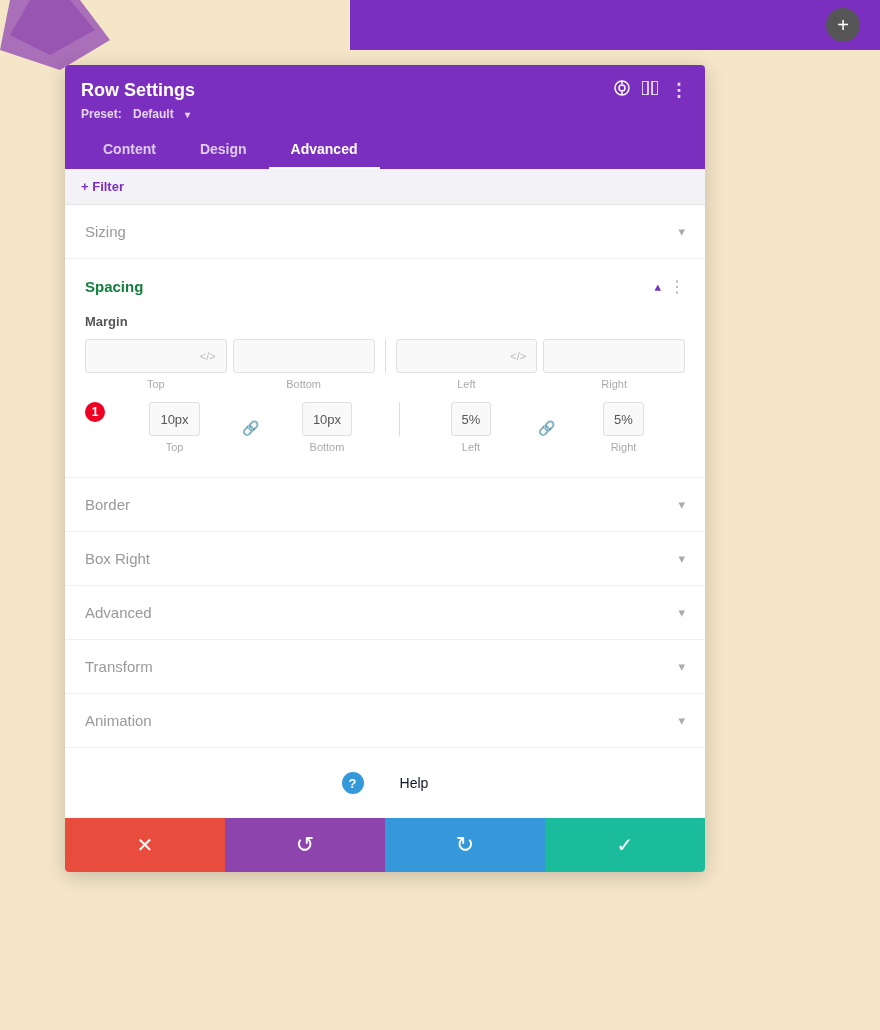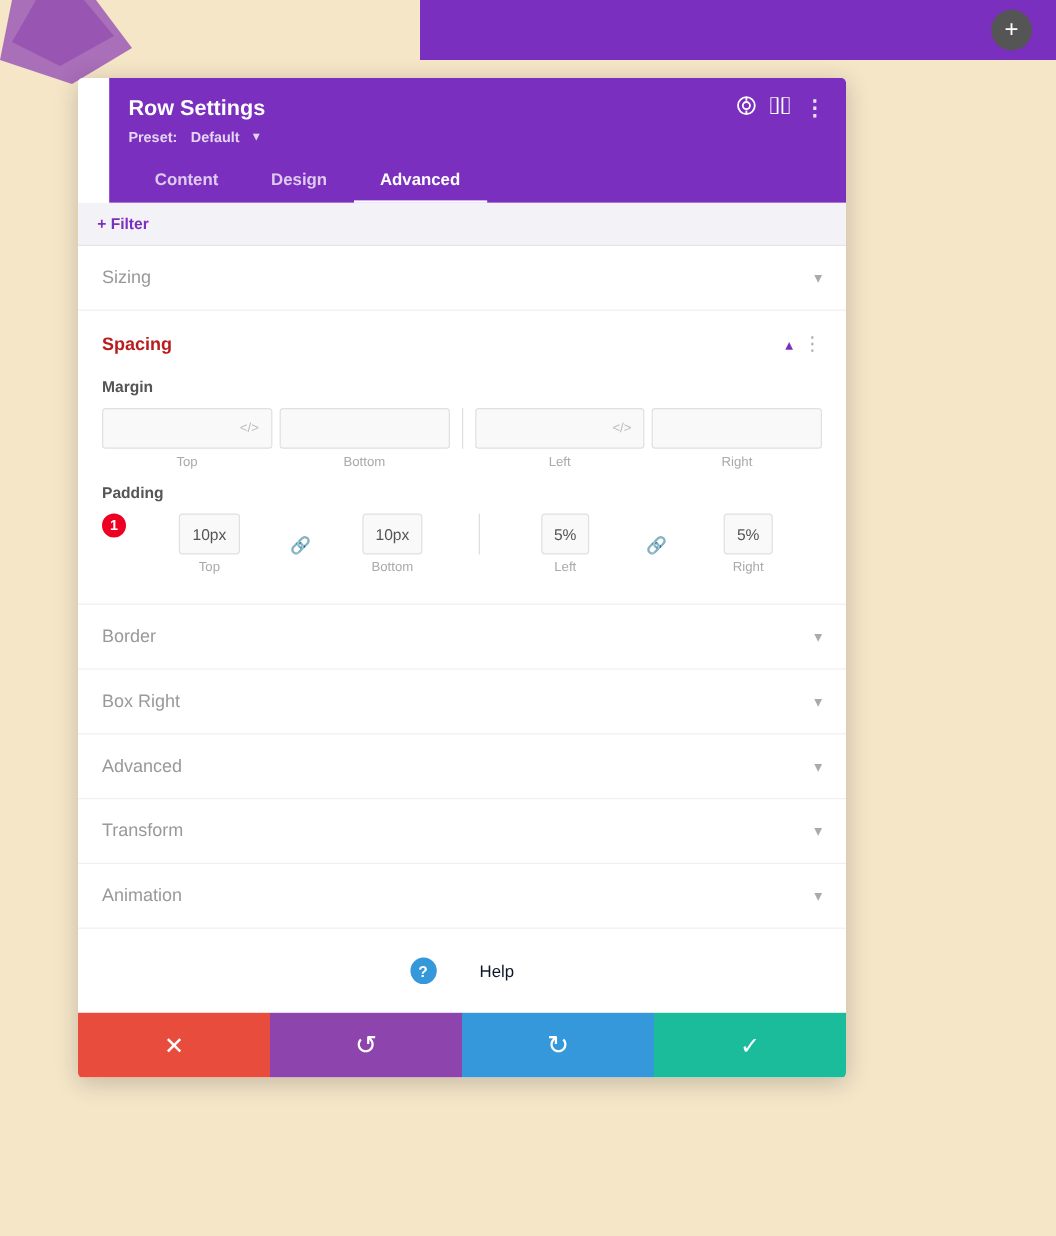--- a/index.html
+++ b/index.html
@@ -60,21 +60,20 @@
       border-radius: 4px;
       overflow: hidden;
       box-shadow: 0 4px 20px rgba(0,0,0,0.2);
     }
 
     
     .panel-header {
       background: #7b2fbe;
       padding: 14px 16px 0;
       color: white;
-      margin-left: 26px;
     }
 
     .panel-header-top {
       display: flex;
       align-items: center;
       justify-content: space-between;
       margin-bottom: 6px;
     }
 
     .panel-title {
@@ -185,21 +184,21 @@
       cursor: pointer;
     }
 
     .section-title {
       font-size: 15px;
       color: #999;
       font-weight: 500;
     }
 
     .section-title.active {
-      color: #b91c1c;
+      color: #15803d;
       font-weight: 600;
     }
 
     .section-chevron {
       color: #aaa;
       font-size: 13px;
     }
 
     .section-chevron.up {
       color: #7b2fbe;
@@ -456,21 +455,20 @@
             </div>
             <div class="input-field-wrap">
               <div class="input-field">
                 <span></span>
               </div>
               <span class="field-label">Right</span>
             </div>
           </div>
         </div>
 
-        <div class="field-group-label">Padding</div>
 
         <div style="display:flex; align-items:flex-start; margin-bottom:4px;">
 
           <div class="error-badge">1</div>
 
           <div style="display:flex; align-items:center; flex:1;">
             <div class="input-field-wrap" style="flex:1;">
               <div class="input-linked">
                 <span>10px</span>
               </div>

